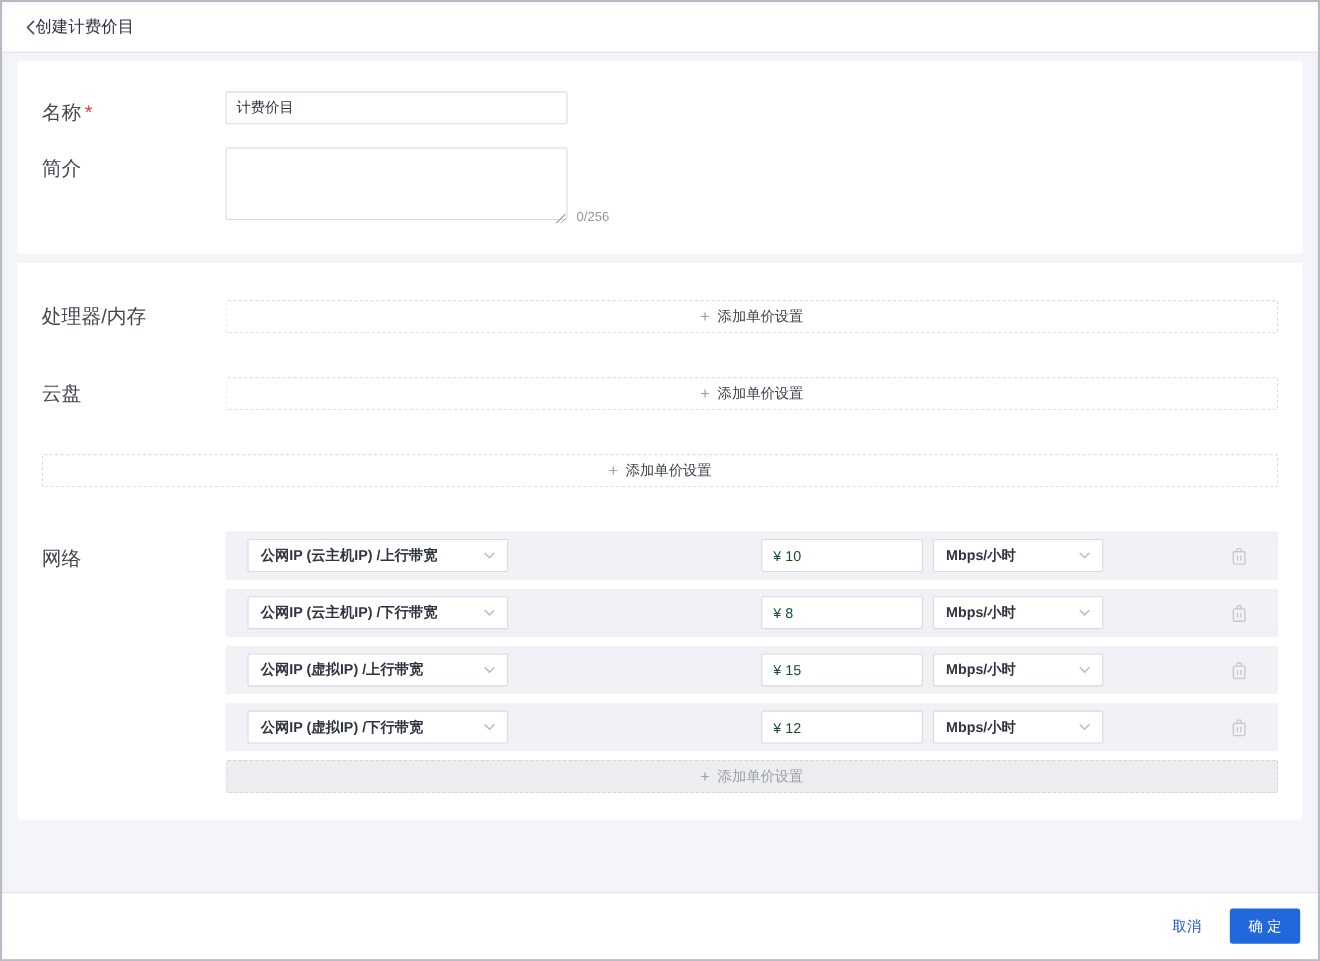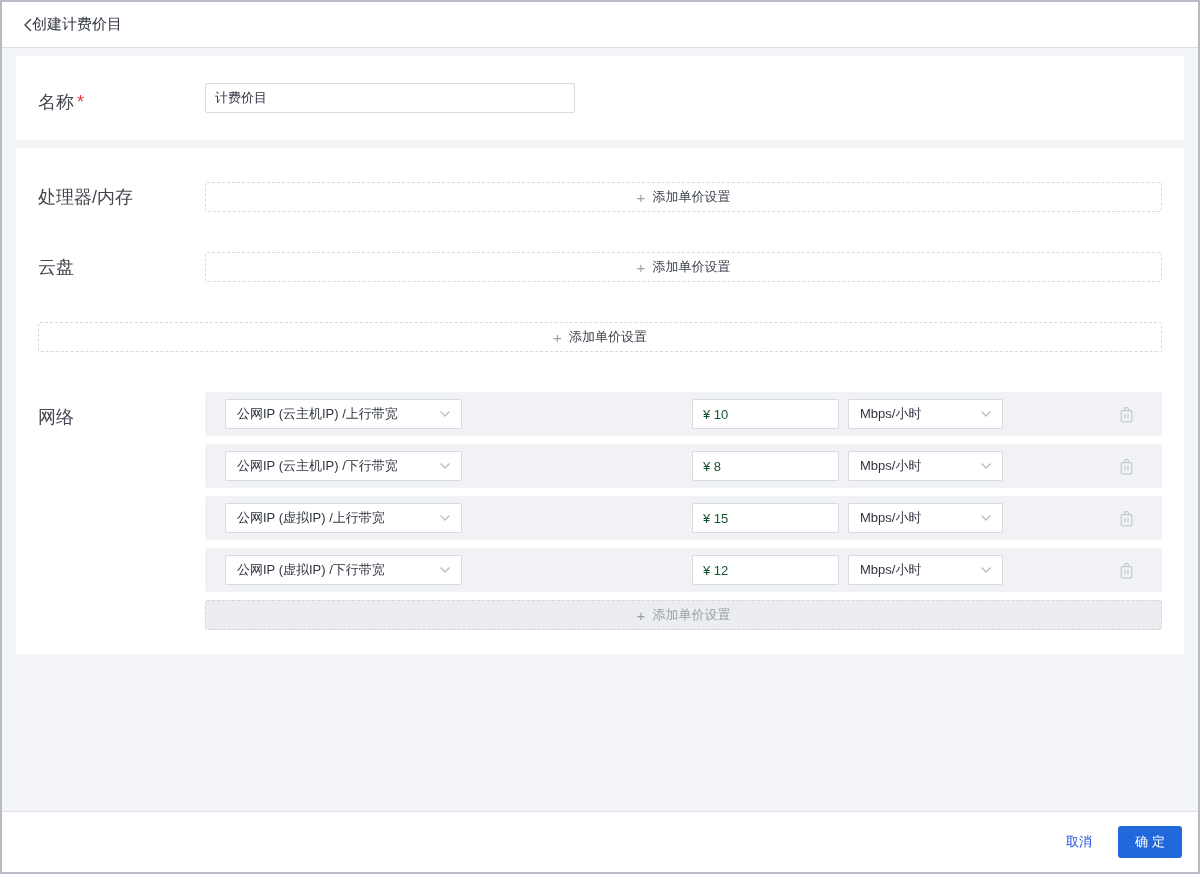--- a/index.html
+++ b/index.html
@@ -24,21 +24,21 @@
   
   .content { flex:1 1 auto; padding:8px 14px 0; overflow:hidden; }
   .card { background:#fff; border-radius:2px; }
 
   .card-basic { padding:27px 22px 26px; }
   .form-row { display:flex; }
   .form-row + .form-row { margin-top:20px; }
   .form-label { width:167px; flex:0 0 167px; font-size:18px; color:#43474f; padding-top:7px; }
   .req { color:#e4393c; margin-left:3px; }
   .text-input {
-    width:370px; height:30px; border:1px solid #d7dae0; border-radius:2px;
+    width:311px; height:30px; border:1px solid #d7dae0; border-radius:2px;
     padding:0 9px; font-size:13px; color:#2f3440; outline:none;
     font-family:"Liberation Sans","DejaVu Sans",sans-serif;
   }
   .textarea {
     width:311px; height:66px; border:1px solid #d7dae0; border-radius:2px;
     padding:6px 9px; font-size:13px; color:#2f3440; resize:none; outline:none;
     font-family:"Liberation Sans","DejaVu Sans",sans-serif;
   }
   .textarea-wrap { position:relative; width:311px; }
   .resize-grip {
@@ -70,21 +70,21 @@
   .network-block { display:flex; margin-bottom:0; }
   .network-label { padding-top:13px; }
   .network-rows { flex:1; min-width:0; }
   .stripe {
     height:44px; background:#f1f2f6; border-radius:2px;
     display:flex; align-items:center; padding:0 28px 0 20px; margin-bottom:8px;
   }
   .fake-select {
     height:30px; background:#fff; border:1px solid #d7dae0; border-radius:2px;
     display:flex; align-items:center; justify-content:space-between;
-    padding:0 11px; font-size:13px; color:#2f3440; cursor:pointer;
+    padding:0 11px; font-size:13px; color:#2f3440; cursor:pointer;font-weight:bold;
   }
   .fake-select .chev { color:#b9bdc4; display:flex; align-items:center; margin-left:8px; }
   .type-select { width:237px; flex:0 0 237px; }
   .price-input {
     width:147px; flex:0 0 147px; height:30px; margin-left:230px;
     border:1px solid #d7dae0; border-radius:2px; background:#fff;
     padding:0 10px; font-size:13px; color:#14532d; outline:none;
     font-family:"Liberation Sans","DejaVu Sans",sans-serif;
   }
   .unit-select { width:155px; flex:0 0 155px; margin-left:9px; }
@@ -126,20 +126,28 @@
 
   <div class="content">
 
     <div class="card card-basic">
       <div class="form-row">
         <div class="form-label">
           <span>名称</span><span class="req">*</span>
         </div>
         <input class="text-input" type="text" value="计费价目" style="">
       </div>
+      <div class="form-row">
+        <div class="form-label">简介</div>
+        <div class="textarea-wrap">
+          <textarea class="textarea" style=""></textarea>
+          <span class="resize-grip"></span>
+        </div>
+        <span class="counter">0/256</span>
+      </div>
     </div>
 
     <div class="card card-price">
 
       <div class="section-body">
 
         <div class="price-row">
           <div class="form-label">处理器/内存</div>
           <div class="add-dashed">
             <span class="plus">+</span>

